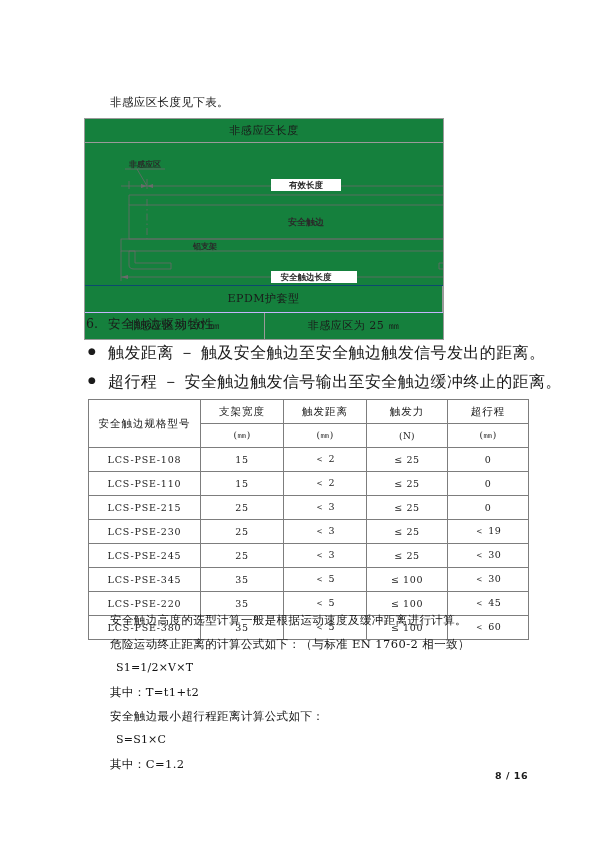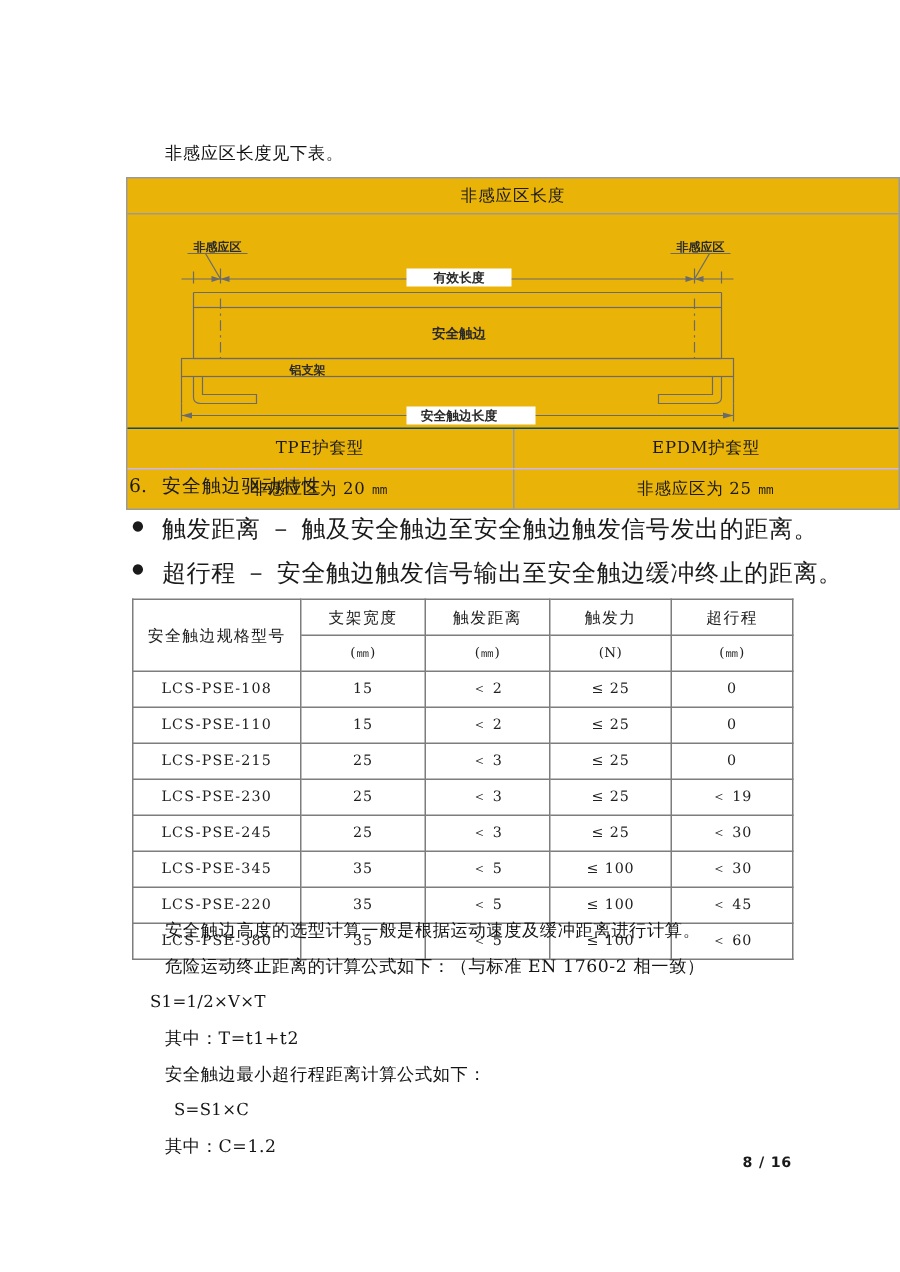--- a/index.html
+++ b/index.html
@@ -46,24 +46,24 @@
     white-space: nowrap;
     color: #141414;
   }
   .para.narrow { letter-spacing: 0.2px; }
 
   
   .fig-table {
     position: absolute;
     left: 84px;
     top: 118px;
-    width: 516px;
+    width: 360px;
     border: 1px solid #9a9a9a;
     box-sizing: border-box;
-    background: #eab308;
+    background: #15803d;
   }
   .fig-title {
     text-align: center;
     font-size: 11px;
     letter-spacing: 0.6px;
     padding: 4px 0 4px;
     border-bottom: 1px solid #9a9a9a;
   }
   .fig-body {
     position: relative;
@@ -228,21 +228,20 @@
           <text class="svg-lbl" id="lbl-dz-right" x="382" y="24" font-size="8">非感应区</text>
           <text class="svg-lbl" id="lbl-eff" x="221" y="45" font-size="8.5">有效长度</text>
           <text class="svg-lbl" id="lbl-edge" x="221" y="82" font-size="9">安全触边</text>
           <text class="svg-lbl" id="lbl-bracket" x="120" y="106" font-size="8">铝支架</text>
           <text class="svg-lbl" id="lbl-total" x="221" y="137" font-size="8.5">安全触边长度</text>
         </g>
       </svg>
     </div>
 
     <div class="fig-row">
-      <div>TPE护套型</div>
       <div>EPDM护套型</div>
     </div>
     <div class="fig-row top-border">
       <div>非感应区为 20 ㎜</div>
       <div>非感应区为 25 ㎜</div>
     </div>
   </div>
 
   <div class="sec-num" style="top:316px;">6.</div>
   <div class="sec-title" style="top:316px;">安全触边驱动特性</div>
@@ -331,21 +330,21 @@
           <td>35</td>
           <td>＜ 5</td>
           <td>≤ 100</td>
           <td>＜ 60</td>
         </tr>
       </tbody>
   </table>
 
   <div class="para" style="top:612px;">安全触边高度的选型计算一般是根据运动速度及缓冲距离进行计算。</div>
   <div class="para" style="top:636px;">危险运动终止距离的计算公式如下：（与标准 EN 1760-2 相一致）</div>
-  <div class="para narrow" style="top:660px; left:100px; font-size:11px;">S1=1/2×V×T</div>
+  <div class="para narrow" style="top:660px; left:116px; font-size:11px;">S1=1/2×V×T</div>
   <div class="para" style="top:684px;">其中：T=t1+t2</div>
   <div class="para" style="top:708px;">安全触边最小超行程距离计算公式如下：</div>
   <div class="para narrow" style="top:732px; left:116px; font-size:11px;">S=S1×C</div>
   <div class="para" style="top:756px;">其中：C=1.2</div>
 
   <div class="footer-page">8 / 16</div>
 
 </div>
 
 </body></html>

